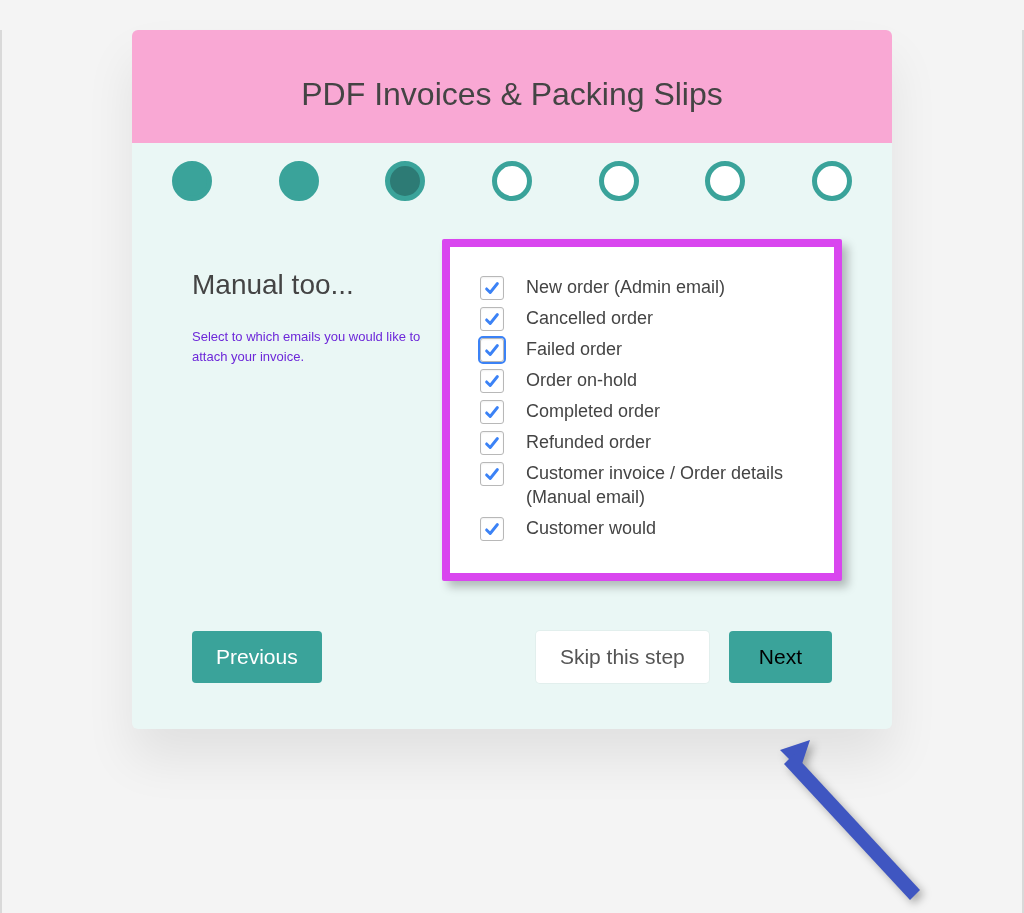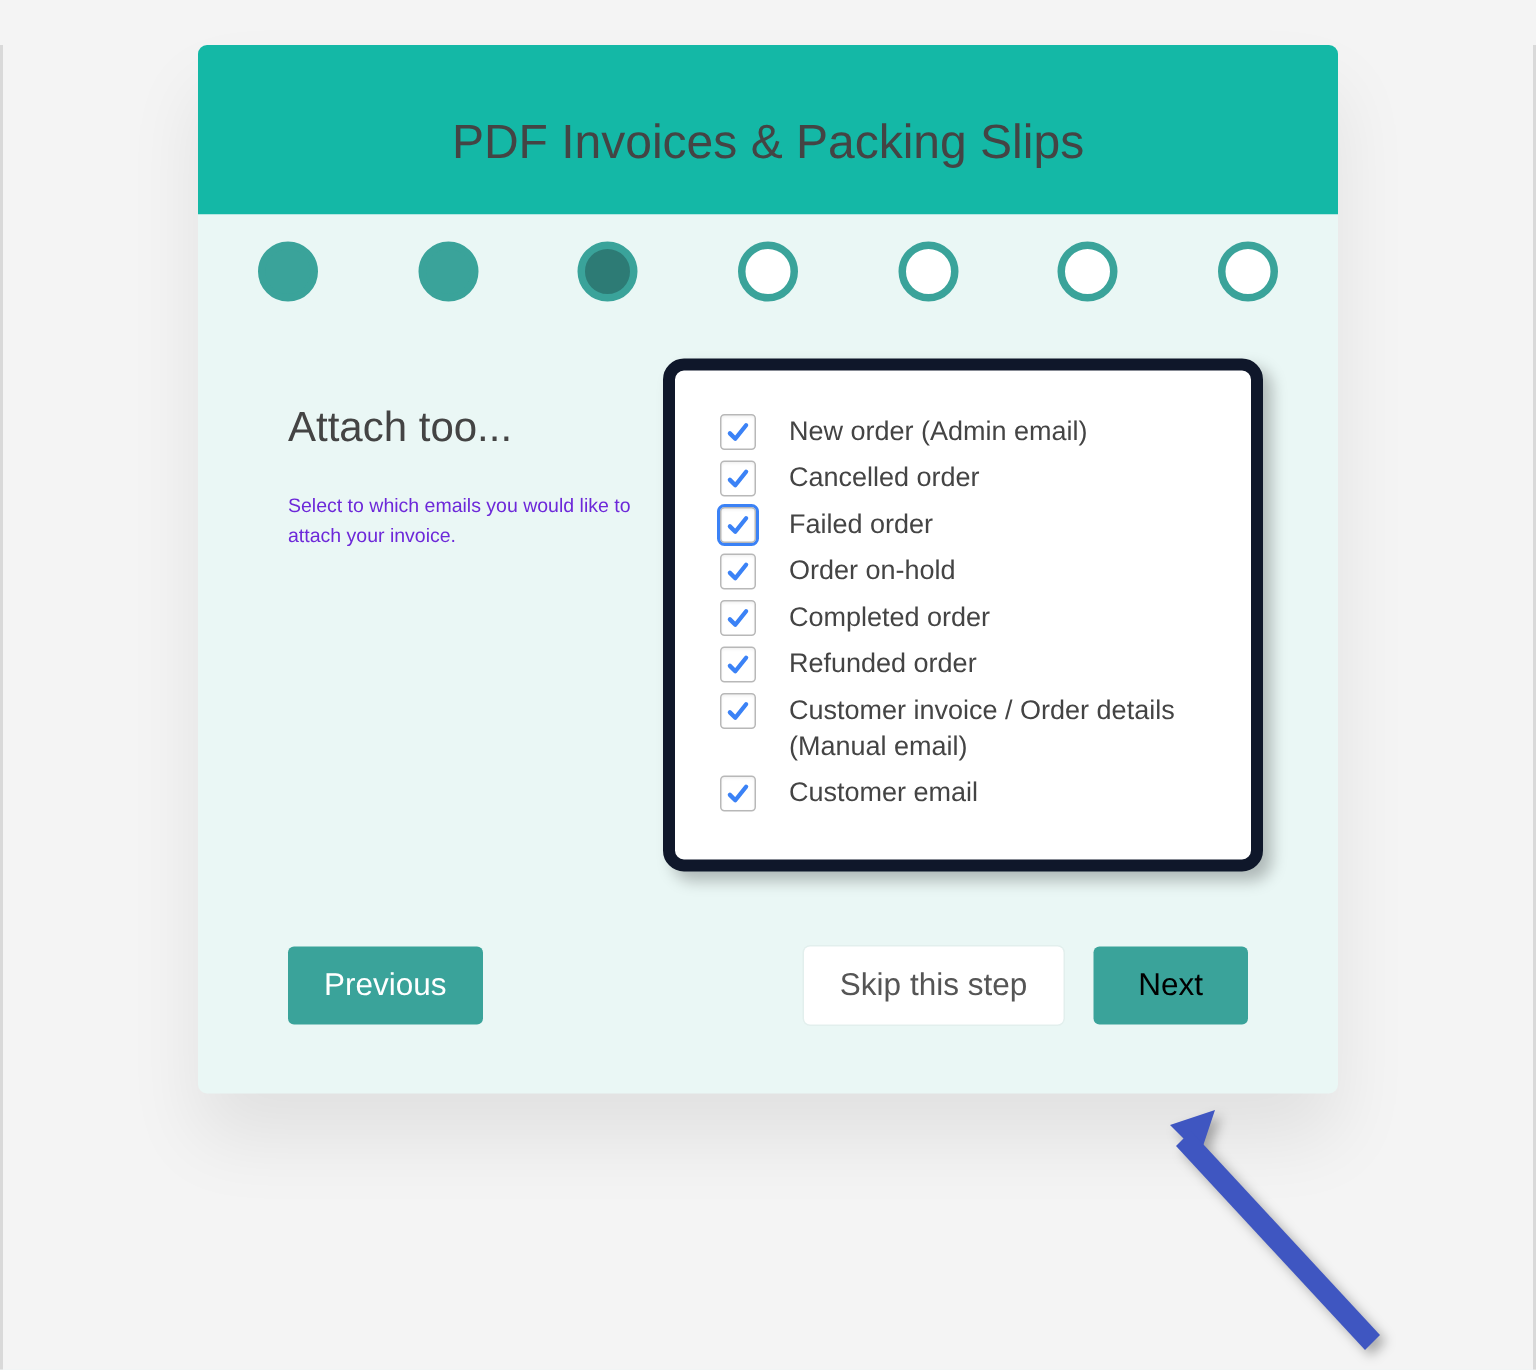--- a/index.html
+++ b/index.html
@@ -1,30 +1,30 @@
 <!DOCTYPE html>
 <html><head>
 <meta charset="utf-8">
 <style>
   html,body{margin:0;padding:0;width:1024px;height:913px;background:#f4f4f4;font-family:-apple-system,BlinkMacSystemFont,"Segoe UI",Helvetica,Arial,sans-serif;color:#444;}
   .outer-frame{box-sizing:border-box;width:1024px;height:913px;padding:0 40px;border-left:2px solid #d9d9d9;border-right:2px solid #d9d9d9;}
   .wizard-card{margin:30px auto 0 auto;width:760px;background:#eaf7f5;border-radius:6px;box-shadow:0 30px 50px rgba(0,0,0,0.08);overflow:visible;position:relative;}
-  .wizard-header{background:#14b8a6;border-radius:6px 6px 0 0;text-align:center;padding:46px 20px 30px 20px;}
+  .wizard-header{background:#f9a8d4;border-radius:6px 6px 0 0;text-align:center;padding:46px 20px 30px 20px;}
   .wizard-title{font-size:32px;font-weight:400;color:#444;margin:0;}
   .stepper{background:#eaf7f5;display:flex;justify-content:space-between;align-items:center;padding:18px 40px;}
   .step-dot{width:40px;height:40px;border-radius:50%;box-sizing:border-box;}
   .step-done{background:#3aa39a;border:5px solid #3aa39a;}
   .step-current{background:#2d7b75;border:5px solid #3aa39a;}
   .step-todo{background:#ffffff;border:5px solid #3aa39a;}
   .wizard-body{display:flex;padding:50px 60px 20px 60px;gap:30px;position:relative;}
   .left-col{flex:0 0 230px;}
   .section-heading{font-size:28px;font-weight:400;color:#444;margin:0 0 26px 0;}
   .section-desc{font-size:13px;line-height:1.55;color:#6d28d9;margin:0;}
   .right-col{flex:1;}
-  .highlight-box{border:8px solid #0f172a;background:#ffffff;border-radius:14px;box-shadow:6px 6px 10px rgba(0,0,0,0.25);padding:22px 24px 26px 30px;margin:-30px -10px 0 -10px;}
+  .highlight-box{border:8px solid #d946ef;background:#ffffff;border-radius:2px;box-shadow:6px 6px 10px rgba(0,0,0,0.25);padding:22px 24px 26px 30px;margin:-30px -10px 0 -10px;}
   .option-row{display:flex;align-items:flex-start;gap:22px;margin:6px 0;}
   .checkbox{flex:0 0 22px;width:22px;height:22px;border:1px solid #b8b8b8;border-radius:3px;background:#fff;display:flex;align-items:center;justify-content:center;margin-top:1px;box-shadow:inset 0 1px 2px rgba(0,0,0,0.06);}
   .checkbox.focused{outline:2px solid #3b82f6;outline-offset:0;}
   .checkbox svg{width:18px;height:18px;display:block;}
   .check-path{stroke:#3b82f6;stroke-width:3.2;fill:none;stroke-linecap:round;stroke-linejoin:round;}
   .option-label{font-size:18px;color:#444;line-height:1.35;}
   .wizard-footer{display:flex;align-items:flex-end;padding:30px 60px 46px 60px;gap:20px;}
   .btn{font-size:21px;border:none;border-radius:4px;padding:14px 24px;cursor:pointer;font-family:inherit;}
   .btn-prev{background:#3aa39a;color:#fff;}
   .btn-skip{background:#ffffff;color:#555;box-shadow:0 0 0 1px rgba(0,0,0,0.03);}
@@ -48,21 +48,21 @@
         <div class="step-dot step-done"></div>
         <div class="step-dot step-current"></div>
         <div class="step-dot step-todo"></div>
         <div class="step-dot step-todo"></div>
         <div class="step-dot step-todo"></div>
         <div class="step-dot step-todo"></div>
       </div>
 
     <div class="wizard-body">
       <div class="left-col">
-        <h2 class="section-heading">Attach too...</h2>
+        <h2 class="section-heading">Manual too...</h2>
         <p class="section-desc">Select to which emails you would like to attach your invoice.</p>
       </div>
       <div class="right-col">
         <div class="highlight-box" id="options">
             <div class="option-row">
               <div class="checkbox">
                 <svg viewBox="0 0 20 20">
                   <path class="check-path" d="M4 11 L8 15 L16 5"></path>
                 </svg>
               </div>
@@ -115,21 +115,21 @@
                 </svg>
               </div>
               <div class="option-label">Customer invoice / Order details (Manual email)</div>
             </div>
             <div class="option-row">
               <div class="checkbox">
                 <svg viewBox="0 0 20 20">
                   <path class="check-path" d="M4 11 L8 15 L16 5"></path>
                 </svg>
               </div>
-              <div class="option-label">Customer email</div>
+              <div class="option-label">Customer would</div>
             </div>
           </div>
       </div>
     </div>
 
     <div class="wizard-footer">
       <button class="btn btn-prev">Previous</button>
       <span class="footer-spacer"></span>
       <button class="btn btn-skip">Skip this step</button>
       <button class="btn btn-next">Next</button>

